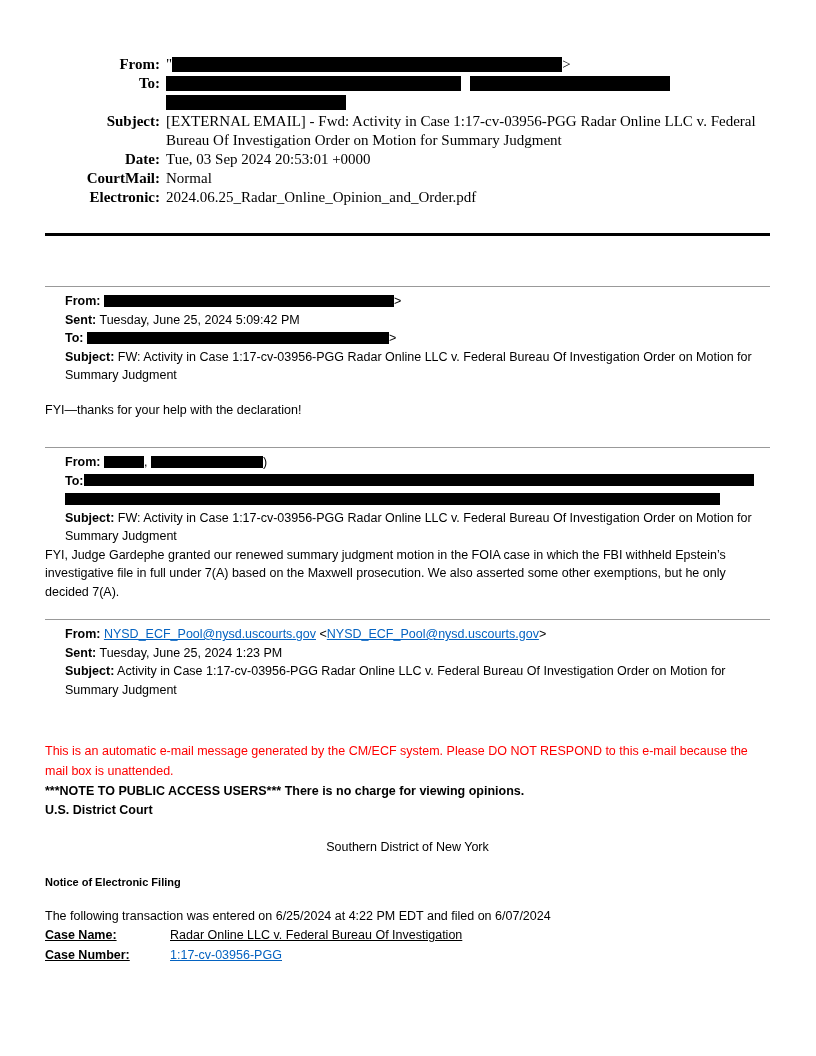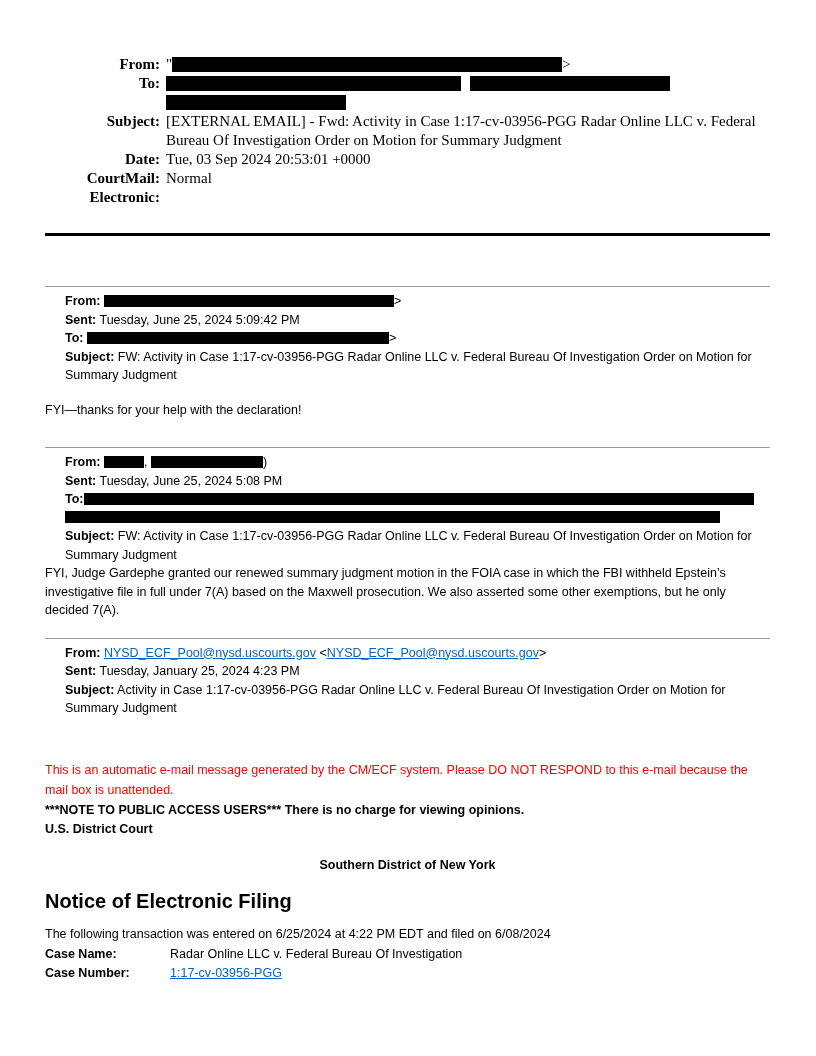--- a/index.html
+++ b/index.html
@@ -28,26 +28,26 @@
   .msg-block{padding-top:5px;}
   .line{margin:0;padding-left:20px;}
   b,.bold{font-weight:bold;}
   .para{margin-top:16px;}
   .para2{}
   a.maillink{color:#0563c1;text-decoration:underline;cursor:pointer;}
 
   .alert{color:#ff0000;font-weight:normal;line-height:20px;margin-top:42px;}
   .note{font-weight:bold;line-height:20px;}
   .centered{font-weight:bold;}
-  .centered2{text-align:center;font-weight:bold;margin-top:18px;}
-  .nef-heading{font-size:20px;font-weight:bold;margin-top:17px;}
+  .centered2{text-align:center;font-weight:normal;margin-top:18px;}
+  .nef-heading{font-size:11px;font-weight:bold;margin-top:17px;}
   .transaction{margin-top:15px;}
   .case-row{display:flex;line-height:19.5px;}
   .case-label{width:125px;min-width:125px;font-weight:bold;}
-  .cases{margin-top:1px;}
+  .cases{margin-top:1px;text-decoration:underline;}
 </style>
 </head>
 <body>
 
 <div class="page">
 
   <div class="mailhead">
 
     <div class="mh-row">
       <div class="mh-label">From:</div>
@@ -72,20 +72,21 @@
       <div class="mh-value">Tue, 03 Sep 2024 20:53:01 +0000</div>
     </div>
 
     <div class="mh-row">
       <div class="mh-label">CourtMail:</div>
       <div class="mh-value">Normal</div>
     </div>
 
     <div class="mh-row">
       <div class="mh-label">Electronic:</div>
+      <div class="mh-value">2024.06.25_Radar_Online_Opinion_and_Order.pdf</div>
     </div>
 
   </div>
 
   <div class="rule-thick"></div>
 
   <div class="body-section">
 
     <div class="sep sep1"></div>
 
@@ -94,44 +95,43 @@
       <div class="line"><b>Sent:</b> <span>Tuesday, June 25, 2024 5:09:42 PM</span></div>
       <div class="line"><b>To:</b> <span class="redact bd-bar" style="width:302px"></span><span>&gt;</span></div>
       <div class="line"><b>Subject:</b> <span>FW: Activity in Case 1:17-cv-03956-PGG Radar Online LLC v. Federal Bureau Of Investigation Order on Motion for Summary Judgment</span></div>
       <div class="para">FYI—thanks for your help with the declaration!</div>
     </div>
 
     <div class="sep sep2"></div>
 
     <div class="msg-block">
       <div class="line"><b>From:</b> <span class="redact bd-bar" style="width:40px"></span><span>,</span> <span class="redact bd-bar" style="width:112px"></span><span>)</span></div>
-      <div class="line"><b>Sent:</b> <span>Tuesday, June 25, 2024 5:08 PM</span></div>
       <div class="line"><b>To:</b><span class="redact bd-bar" style="width:670px"></span></div>
       <div class="line"><span class="redact bd-bar" style="width:655px"></span></div>
       <div class="line"><b>Subject:</b> <span>FW: Activity in Case 1:17-cv-03956-PGG Radar Online LLC v. Federal Bureau Of Investigation Order on Motion for Summary Judgment</span></div>
       <div class="para2">FYI, Judge Gardephe granted our renewed summary judgment motion in the FOIA case in which the FBI withheld Epstein’s investigative file in full under 7(A) based on the Maxwell prosecution.  We also asserted some other exemptions, but he only decided 7(A).</div>
     </div>
 
     <div class="sep sep3"></div>
 
     <div class="msg-block">
       <div class="line"><b>From:</b> <a class="maillink">NYSD_ECF_Pool@nysd.uscourts.gov</a> <span>&lt;</span><a class="maillink">NYSD_ECF_Pool@nysd.uscourts.gov</a><span>&gt;</span></div>
-      <div class="line"><b>Sent:</b> <span>Tuesday, January 25, 2024 4:23 PM</span></div>
+      <div class="line"><b>Sent:</b> <span>Tuesday, June 25, 2024 1:23 PM</span></div>
       <div class="line"><b>Subject:</b> <span>Activity in Case 1:17-cv-03956-PGG Radar Online LLC v. Federal Bureau Of Investigation Order on Motion for Summary Judgment</span></div>
     </div>
 
     <div class="alert">This is an automatic e-mail message generated by the CM/ECF system. Please DO NOT RESPOND to this e-mail because the mail box is unattended.</div>
     <div class="note">***NOTE TO PUBLIC ACCESS USERS*** There is no charge for viewing opinions.</div>
 
     <div class="centered">U.S. District Court</div>
     <div class="centered2">Southern District of New York</div>
 
     <div class="nef-heading">Notice of Electronic Filing</div>
 
-    <div class="transaction">The following transaction was entered on 6/25/2024 at 4:22 PM EDT and filed on 6/08/2024</div>
+    <div class="transaction">The following transaction was entered on 6/25/2024 at 4:22 PM EDT and filed on 6/07/2024</div>
 
     <div class="cases">
       <div class="case-row">
         <div class="case-label">Case Name:</div>
         <div>Radar Online LLC v. Federal Bureau Of Investigation</div>
       </div>
       <div class="case-row">
         <div class="case-label">Case Number:</div>
         <div><a class="maillink">1:17-cv-03956-PGG</a></div>
       </div>

